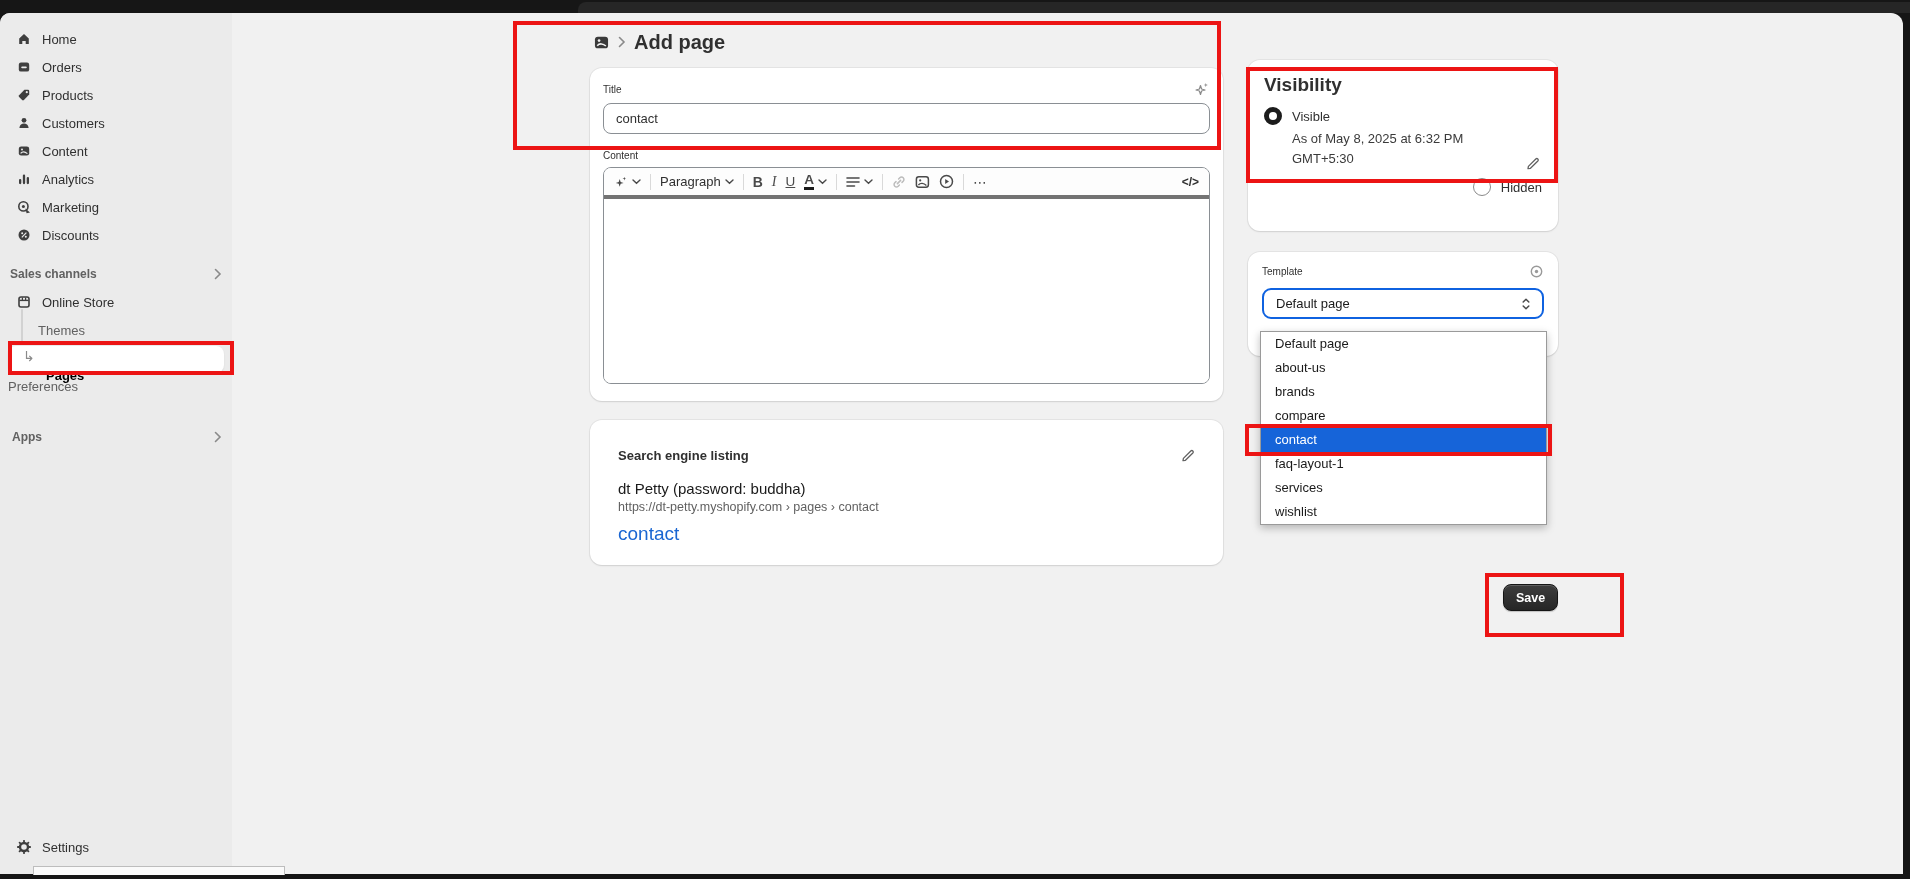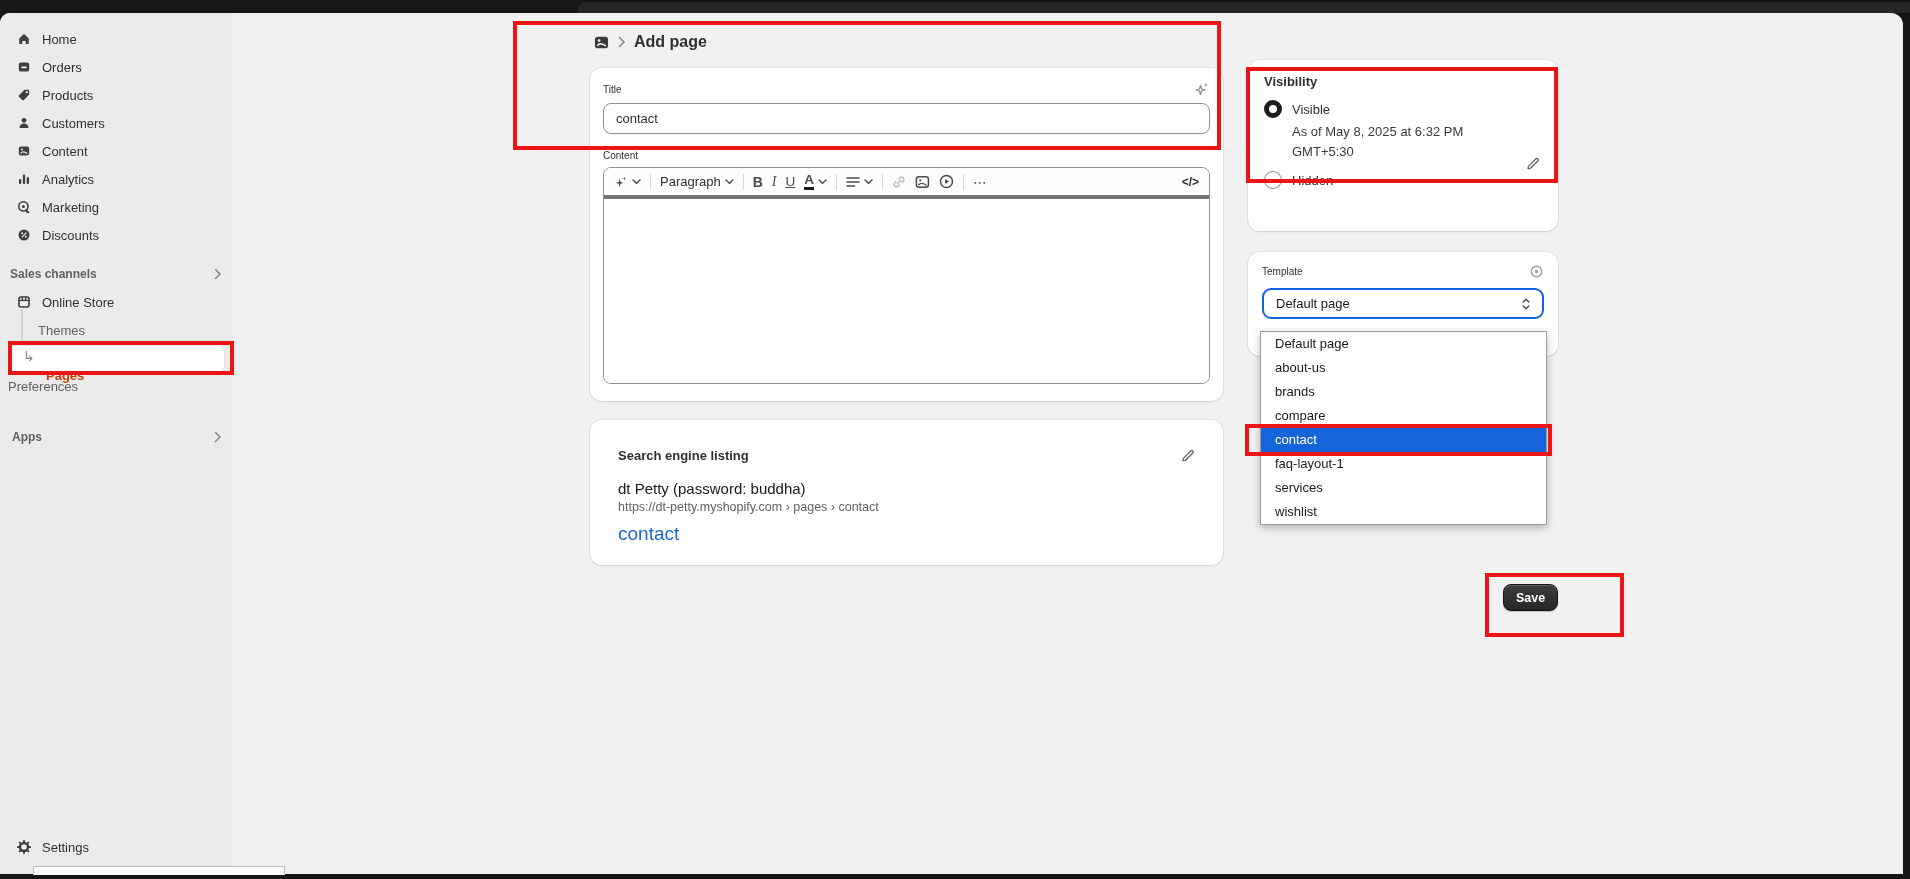--- a/index.html
+++ b/index.html
@@ -26,27 +26,27 @@
   .nav-item { height:28px; display:flex; align-items:center; padding:0 8px 0 14px; cursor:pointer; }
   .nav-ic { width:20px; display:flex; justify-content:center; }
   .nav-label { margin-left:8px; font-size:13px; font-weight:500; color:#303030; }
   .section-row { position:absolute; left:0; right:0; height:24px; display:flex; align-items:center; padding:0 10px; }
   .section-label { font-size:12px; font-weight:600; color:#616161; flex:1; }
   .sales-store-row { position:absolute; top:275px; left:0; right:0; height:28px; display:flex; align-items:center; padding:0 8px 0 14px; }
   .child-row { position:absolute; left:0; right:0; height:26px; display:flex; align-items:center; padding-left:38px; font-size:13px; color:#616161; font-weight:450; }
   .tree-line { position:absolute; left:21px; top:296px; width:2px; height:36px; background:#d2d2d2; border-radius:1px; }
   .pages-pill { position:absolute; left:8px; top:333px; width:216px; height:27px; background:#ffffff; border-radius:8px; box-shadow:0 1px 2px rgba(0,0,0,.08); display:flex; align-items:center; }
   .pages-arrow { position:absolute; left:15px; top:2px; color:#8a8a8a; font-size:14px; font-family:"DejaVu Sans",sans-serif; }
-  .pages-label { margin-left:38px; font-size:13px; font-weight:600; color:#c2410c;margin-top:32px; }
+  .pages-label { margin-left:38px; font-size:13px; font-weight:600; color:#000000;margin-top:32px; }
   .settings-row { position:absolute; bottom:14px; left:0; right:0; height:26px; display:flex; align-items:center; padding:0 14px; }
 
   
   .card { position:absolute; background:#fff; border-radius:12px; box-shadow:0 0 0 1px rgba(0,0,0,.05), 0 1px 2px rgba(0,0,0,.09); }
   .breadcrumb { position:absolute; left:593px; top:18px; height:22px; display:flex; align-items:center; gap:8px; }
-  .breadcrumb-title { font-size:16px; font-weight:700; color:#303030; }
+  .breadcrumb-title { font-size:20px; font-weight:700; color:#303030; }
 
   .main-card { left:590px; top:55px; width:633px; height:333px; padding:13px; }
   .label-row { display:flex; align-items:center; justify-content:space-between; }
   .field-label { font-size:10px; font-weight:500; color:#303030; }
   .text-input { margin-top:6px; width:100%; height:31px; border:1px solid #8a8f94; border-radius:8px; padding:0 12px; font-size:13px; color:#303030; background:#fff; font-family:inherit; }
   .content-label { margin-top:16px; }
   .editor { margin-top:6px; border:1px solid #8a8f94; border-radius:8px; height:217px; background:#fff; overflow:hidden; display:flex; flex-direction:column; }
   .editor-toolbar { height:31px; background:#fdfdfd; border-bottom:4px solid #737373; display:flex; align-items:center; padding:0 10px; gap:9px; color:#4a4a4a; }
   .tb-divider { width:1px; height:16px; background:#d9d9d9; }
   .tb-btn { display:flex; align-items:center; gap:4px; cursor:pointer; }
@@ -59,28 +59,28 @@
   .tb-code { margin-left:auto; font-size:12px; font-weight:600; color:#303030; }
   .editor-body { flex:1; background:#fff; }
 
   .seo-card { left:590px; top:407px; width:633px; height:145px; padding:28px; }
   .seo-heading { font-size:13px; font-weight:600; color:#303030; }
   .seo-title { margin-top:17px; font-size:15px; color:#1a1a1a; }
   .seo-url { margin-top:3px; font-size:12.5px; color:#616161; }
   .seo-link { margin-top:9px; font-size:19px; color:#1a66d2; cursor:pointer; width:fit-content; }
 
   .vis-card { left:1248px; top:47px; width:310px; height:171px; padding:14px 16px; }
-  .card-heading { font-size:13px; font-weight:650; color:#303030; }
+  .card-heading { font-size:19px; font-weight:650; color:#303030; }
   .radio-row { display:flex; align-items:center; gap:10px; margin-top:11px; }
   .radio-on { width:18px; height:18px; border-radius:50%; border:5.5px solid #1c1c1c; background:#fff; flex:none; }
   .radio-off { width:18px; height:18px; border-radius:50%; border:1.6px solid #8a8a8a; background:#fff; flex:none; }
   .radio-label { font-size:13px; color:#303030; }
   .vis-note { margin:4px 0 0 28px; width:206px; font-size:13px; line-height:1.55; color:#3a3a3a; }
   .vis-pencil { position:absolute; right:18px; top:96px; }
-  .hidden-row { margin-top:9px; }
+  .hidden-row { margin-top:9px;justify-content:flex-end; }
 
   .tpl-card { left:1248px; top:239px; width:310px; height:104px; padding:12px 14px; }
   .tpl-header { display:flex; align-items:center; justify-content:space-between; }
   .tpl-select { margin-top:9px; height:31px; border:2px solid #0f62e0; border-radius:9px; background:#fff; display:flex; align-items:center; justify-content:space-between; padding:0 10px 0 12px; cursor:pointer; }
   .tpl-select-text { font-size:13px; color:#1a1a1a; }
 
   .dropdown { position:absolute; left:1260px; top:318px; width:287px; background:#fff; border:1px solid #9a9a9a; box-shadow:0 3px 8px rgba(0,0,0,.25); z-index:5; }
   .dd-item { height:24px; line-height:24px; padding-left:14px; font-size:13px; color:#1a1a1a; cursor:pointer; }
   .dd-item.highlight { background:#1664d9; color:#fff; }
 

